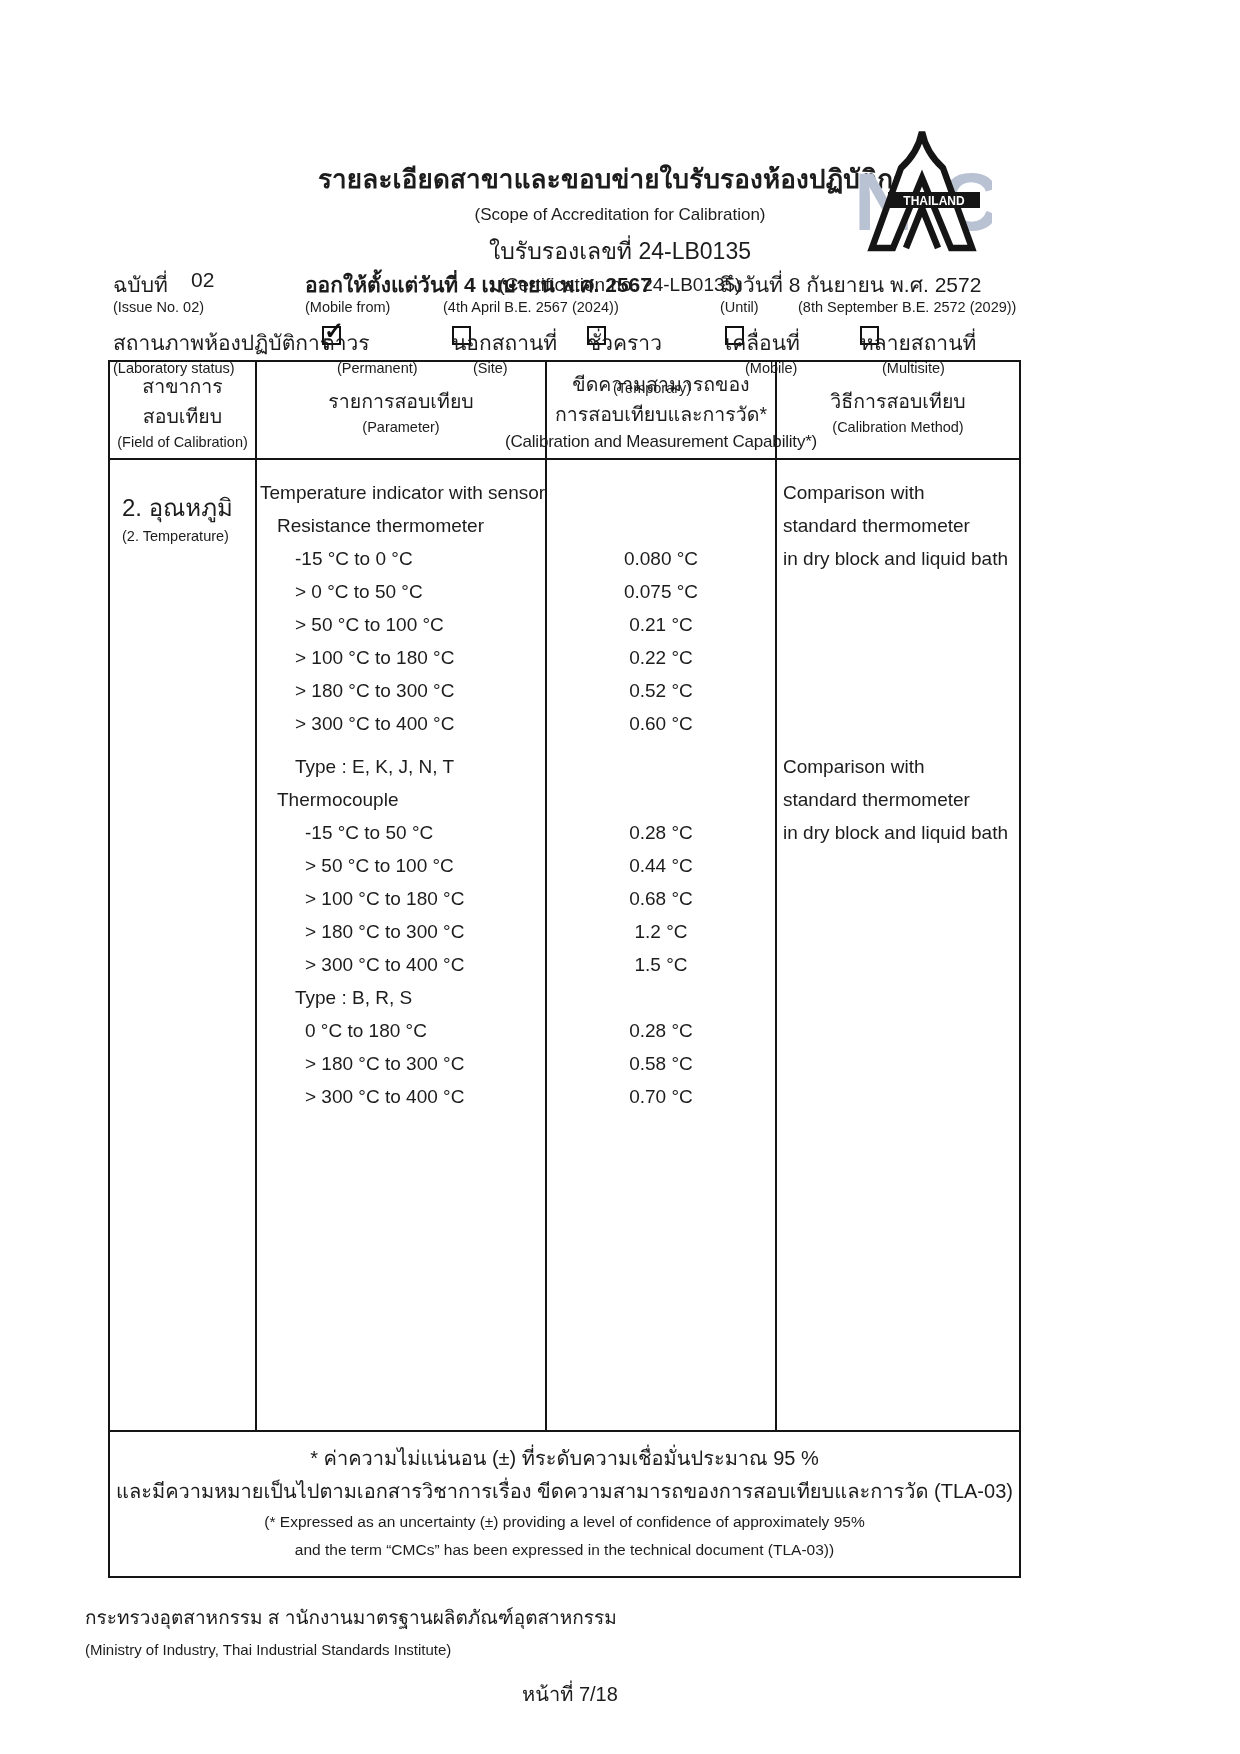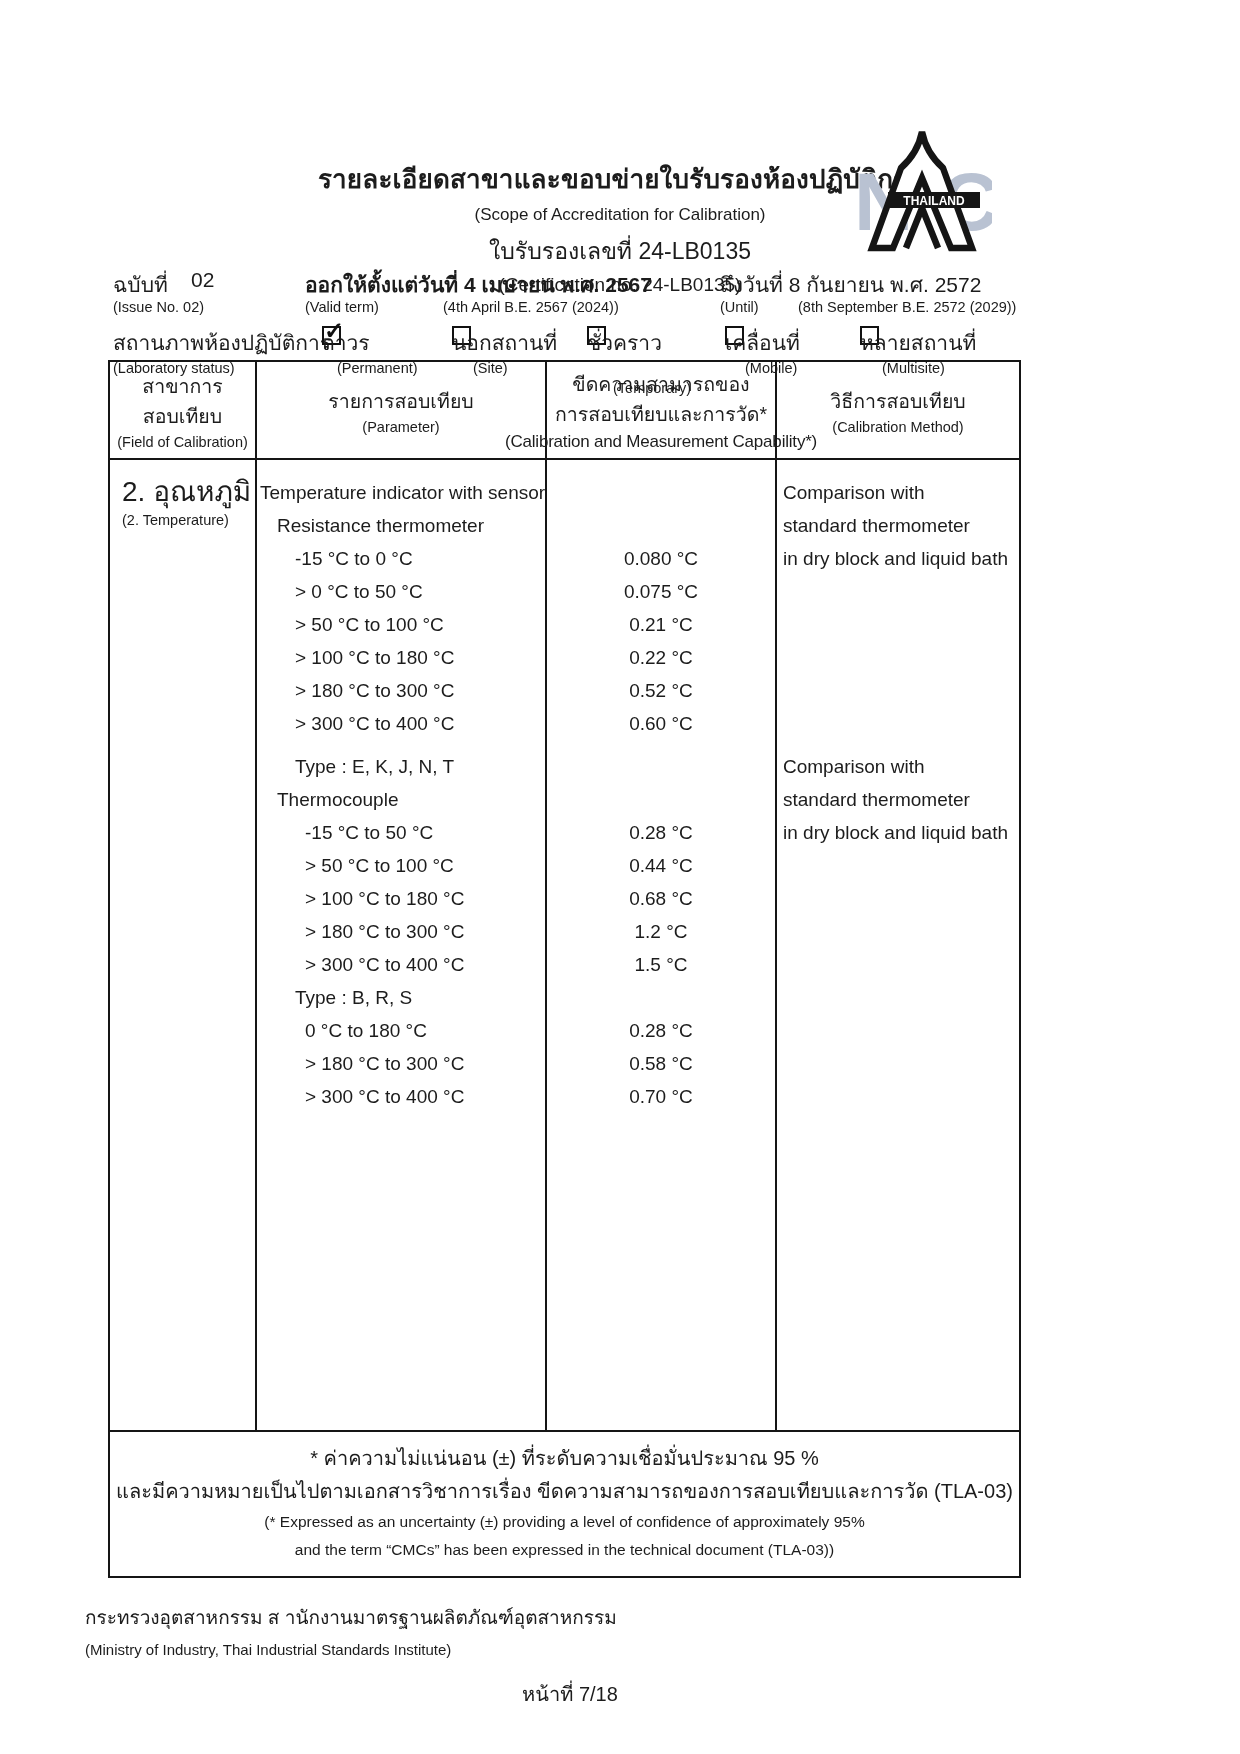--- a/index.html
+++ b/index.html
@@ -41,21 +41,21 @@
   .thead { display:flex; height:98px; border-bottom:2.4px solid #151515; }
   .tbody { display:flex; min-height:970px; }
   .hcell, .bcol { border-right:2.2px solid #151515; }
   .hcell:last-child, .bcol:last-child { border-right:none; }
   .c1 { width:147px; } .c2 { width:290px; } .c3 { width:230px; } .c4 { flex:1; }
   .hcell { display:flex; flex-direction:column; justify-content:center; align-items:center; text-align:center; }
   .h-th { font-size:19.5px; line-height:30px; }
   .h-en { font-size:14.5px; margin-top:3px; }
   .h-en-small { font-size:17px; letter-spacing:-0.2px; margin-top:3px; white-space:nowrap; }
   .bcol { padding-top:16px; }
-  .field-th { font-size:28px; padding-left:12px; line-height:32px; }
+  .field-th { font-size:24px; padding-left:12px; line-height:32px;margin-top:16px; }
   .field-en { font-size:14.5px; padding-left:12px; line-height:24px; }
   .line { height:33px; line-height:33px; font-size:19px; white-space:nowrap; }
   .sp { height:10px; }
   .param.i0 { padding-left:3px; }
   .param.i1 { padding-left:20px; }
   .param.i2 { padding-left:38px; }
   .param.i3 { padding-left:48px; }
   .cmcv { text-align:center; }
   .methodv { padding-left:6px; }
   
@@ -94,21 +94,21 @@
     </svg>
   </div>
 
   <div class="meta">
     <span style="left:0; top:0;">ฉบับที่</span>
     <span style="left:78px; top:0;">02</span>
     <span style="left:192px; top:0;font-weight:bold;">ออกให้ตั้งแต่วันที่ 4 เมษายน พ.ศ. 2567</span>
     <span style="left:607px; top:0;">ถึงวันที่ 8 กันยายน พ.ศ. 2572</span>
 
     <span class="en" style="left:0; top:31px;">(Issue No. 02)</span>
-    <span class="en" style="left:192px; top:31px;">(Valid term)</span>
+    <span class="en" style="left:192px; top:31px;">(Mobile from)</span>
     <span class="en" style="left:330px; top:31px;">(4th April B.E. 2567 (2024))</span>
     <span class="en" style="left:607px; top:31px;">(Until)</span>
     <span class="en" style="left:685px; top:31px;">(8th September B.E. 2572 (2029))</span>
 
     <span style="left:0; top:58px;">สถานภาพห้องปฏิบัติการ</span>
     <span style="left:209px; top:58px;">
       <span class="cbx checked">
           <span class="tick">✓</span>
         </span>
         <span>ถาวร</span>

